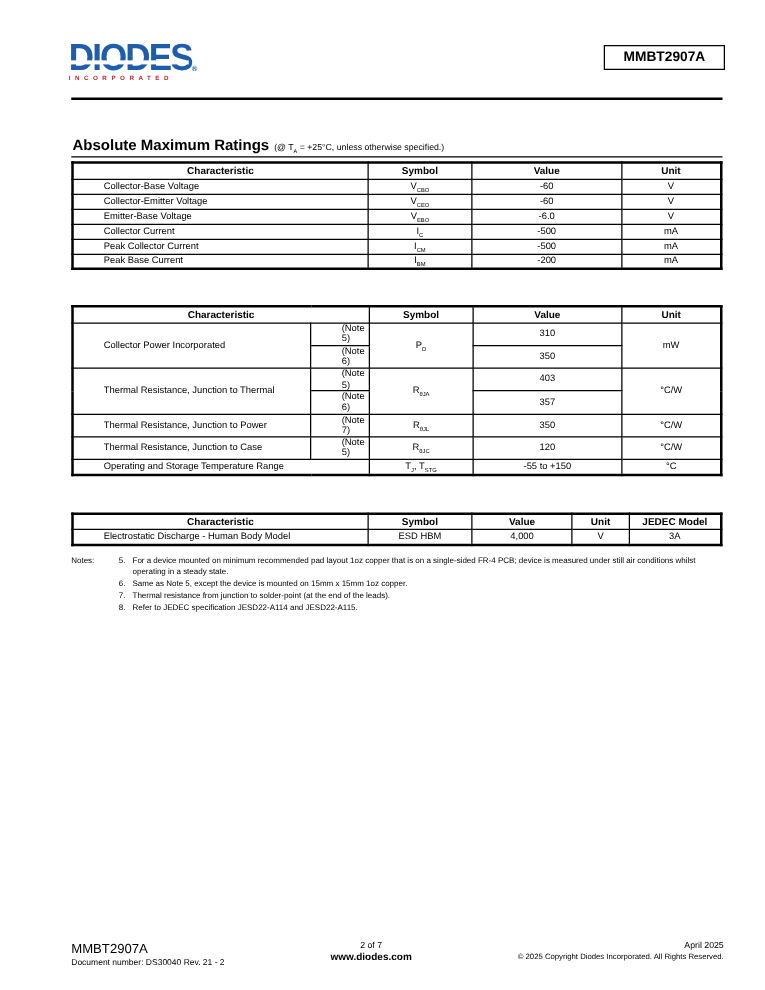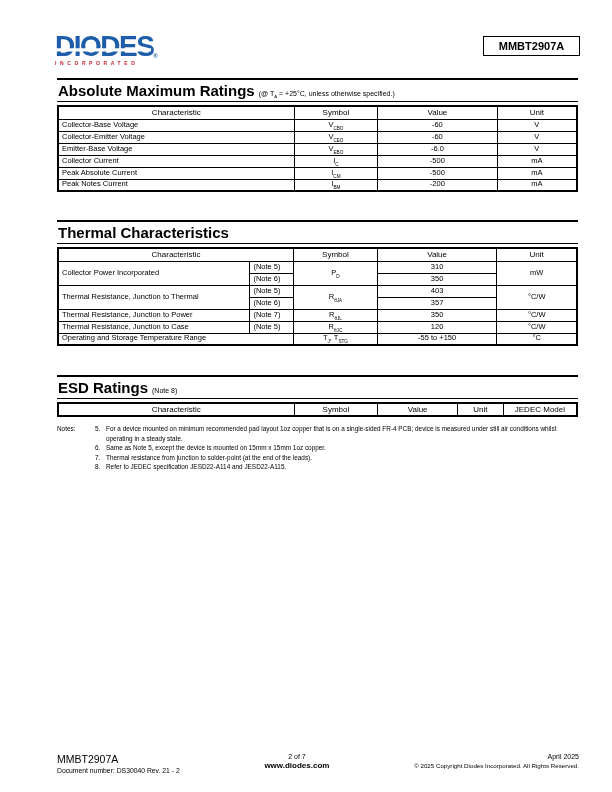--- a/index.html
+++ b/index.html
@@ -30,32 +30,32 @@
     position:absolute; right:32px; top:36px; width:97px; height:20px;
     border:1.5px solid #000; display:flex; align-items:center; justify-content:center;
     font-size:11px; font-weight:bold;
   }
   
   .content { position:absolute; left:57px; top:78px; width:521px; }
   .section-head {
     border-top:2px solid #000; border-bottom:1.5px solid #000;
     padding:2px 0 2px 1px; display:flex; align-items:baseline;
   }
-  .section-title { font-size:15px; font-weight:bold; }
+  .section-title { font-size:12px; font-weight:bold;margin-top:27px; }
   .section-subtitle { font-size:7px; margin-left:4px; }
   table { width:100%; border-collapse:collapse; border:2px solid #000; margin-top:3px; }
   th {
     border:1px solid #000; border-bottom:1.5px solid #000;
-    font-size:8px; font-weight:normal; height:13px; text-align:center; padding:0 3px;
+    font-size:8px; font-weight:bold; height:13px; text-align:center; padding:0 3px;
   }
   td {
     border:1px solid #000; font-size:7.5px; height:12px;
     text-align:center; padding:0 3px; line-height:1.15;
   }
-  td.left { text-align:left; }
+  td.left { text-align:left;padding-left:24px; }
   sub { font-size:0.62em; line-height:0; }
   .sec-thermal { margin-top:28px; }
   .sec-esd { margin-top:29px; }
   
   .notes { display:flex; margin-top:7px; font-size:6.4px; line-height:1.5; }
   .notes-label { width:38px; flex:none; }
   .notes-list { flex:1; }
   .note-item { display:flex; }
   .note-num { width:11px; flex:none; }
   .note-text { flex:1; }
@@ -128,39 +128,36 @@
               <td>-6.0</td>
               <td>V</td>
             </tr>
             <tr>
               <td class="left">Collector Current</td>
               <td>I<sub>C</sub></td>
               <td>-500</td>
               <td>mA</td>
             </tr>
             <tr>
-              <td class="left">Peak Absolute Current</td>
+              <td class="left">Peak Collector Current</td>
               <td>I<sub>CM</sub></td>
               <td>-500</td>
               <td>mA</td>
             </tr>
             <tr>
-              <td class="left">Peak Notes Current</td>
+              <td class="left">Peak Base Current</td>
               <td>I<sub>BM</sub></td>
               <td>-200</td>
               <td>mA</td>
             </tr>
           </tbody>
         </table>
     </div>
 
     <div class="section sec-thermal">
-      <div class="section-head">
-        <span class="section-title">Thermal Characteristics</span>
-      </div>
       <table>
           <colgroup>
             <col style="width: 36.9%;">
             <col style="width: 8.4%;">
             <col style="width: 16.1%;">
             <col style="width: 23%;">
             <col style="width: 15.4%;">
           </colgroup>
           <thead>
             <tr>
@@ -211,42 +208,45 @@
               <td colspan="2" class="left">Operating and Storage Temperature Range</td>
               <td>T<sub>J</sub>, T<sub>STG</sub></td>
               <td>-55 to +150</td>
               <td>°C</td>
             </tr>
           </tbody>
         </table>
     </div>
 
     <div class="section sec-esd">
-      <div class="section-head">
-        <span class="section-title">ESD Ratings</span>
-        <span class="section-subtitle">(Note 8)</span>
-      </div>
       <table>
           <colgroup>
             <col style="width: 45.5%;">
             <col style="width: 16.1%;">
             <col style="width: 15.4%;">
             <col style="width: 8.8%;">
             <col style="width: 14.2%;">
           </colgroup>
           <thead>
             <tr>
               <th>Characteristic</th>
               <th>Symbol</th>
               <th>Value</th>
               <th>Unit</th>
               <th>JEDEC Model</th>
             </tr>
           </thead>
           <tbody>
+            <tr>
+              <td class="left">Electrostatic Discharge - Human Body Model</td>
+              <td>ESD HBM</td>
+              <td>4,000</td>
+              <td>V</td>
+              <td>3A</td>
+            </tr>
           </tbody>
         </table>
     </div>
 
     <div class="notes">
       <div class="notes-label">Notes:</div>
       <div class="notes-list">
         <div class="note-item">
           <span class="note-num">5.</span>
           <span class="note-text">For a device mounted on minimum recommended pad layout 1oz copper that is on a single-sided FR-4 PCB; device is measured under still air conditions whilst operating in a steady state.</span>

